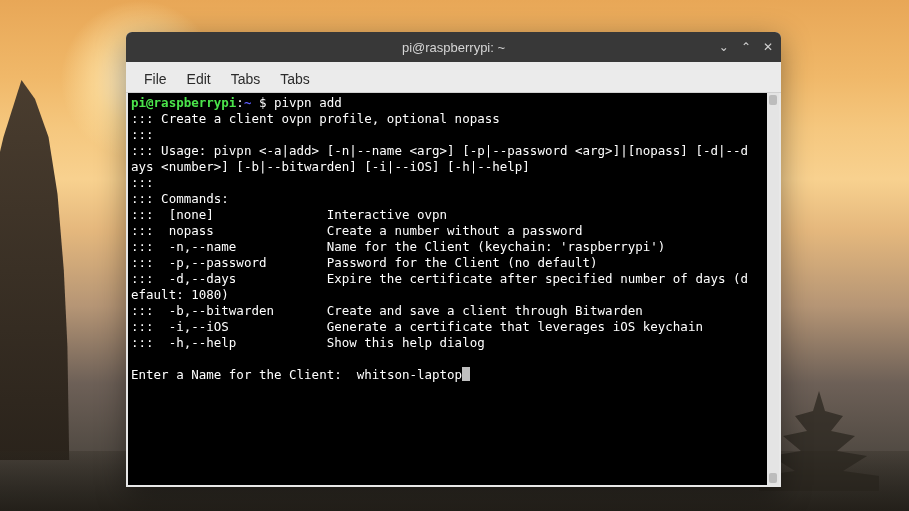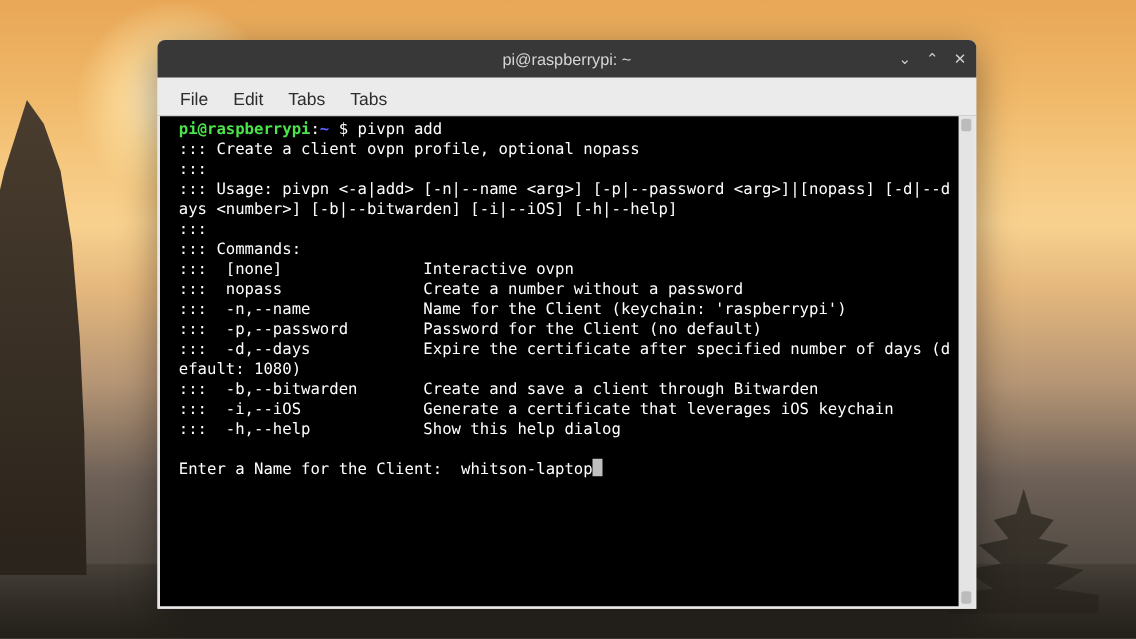--- a/index.html
+++ b/index.html
@@ -116,21 +116,21 @@
       padding: 0 2px 2px 2px;
       display: flex;
     }
     .terminal {
       flex: 1;
       background: #000000;
       color: #ffffff;
       font-family: "DejaVu Sans Mono", Menlo, Consolas, monospace;
       font-size: 12.5px;
       line-height: 16px;
-      padding: 2px 15px;
+      padding: 2px 3px;
       white-space: pre;
       overflow: hidden;
       position: relative;
     }
     .scrollbar-track {
       width: 12px;
       background: #e4e4e4;
       position: relative;
     }
     .scrollbar-thumb-top {

